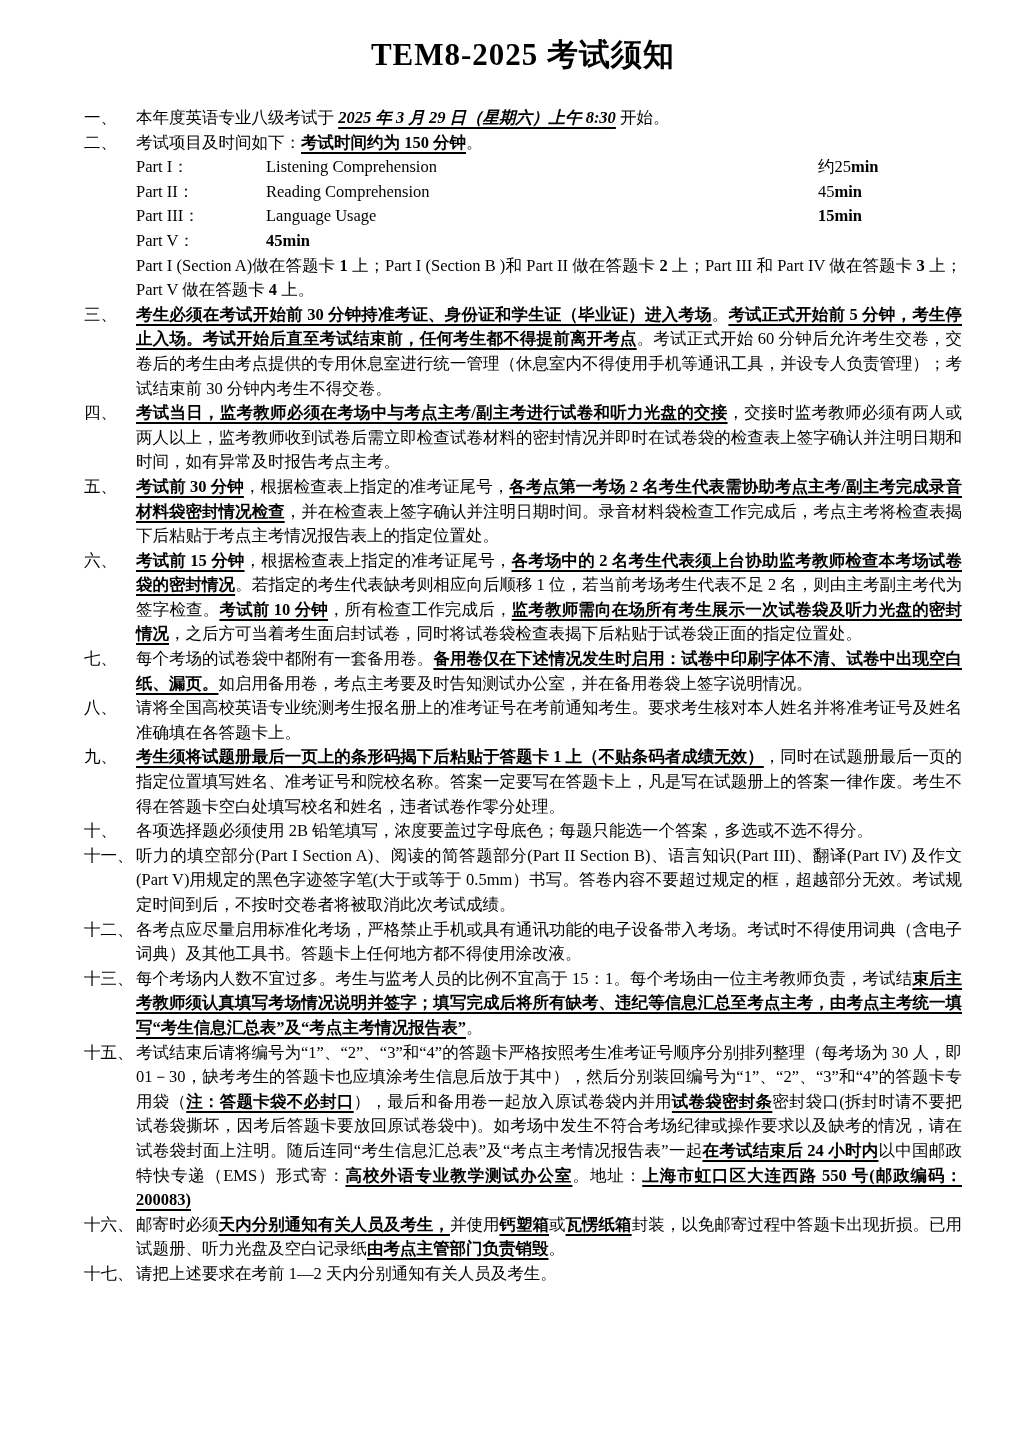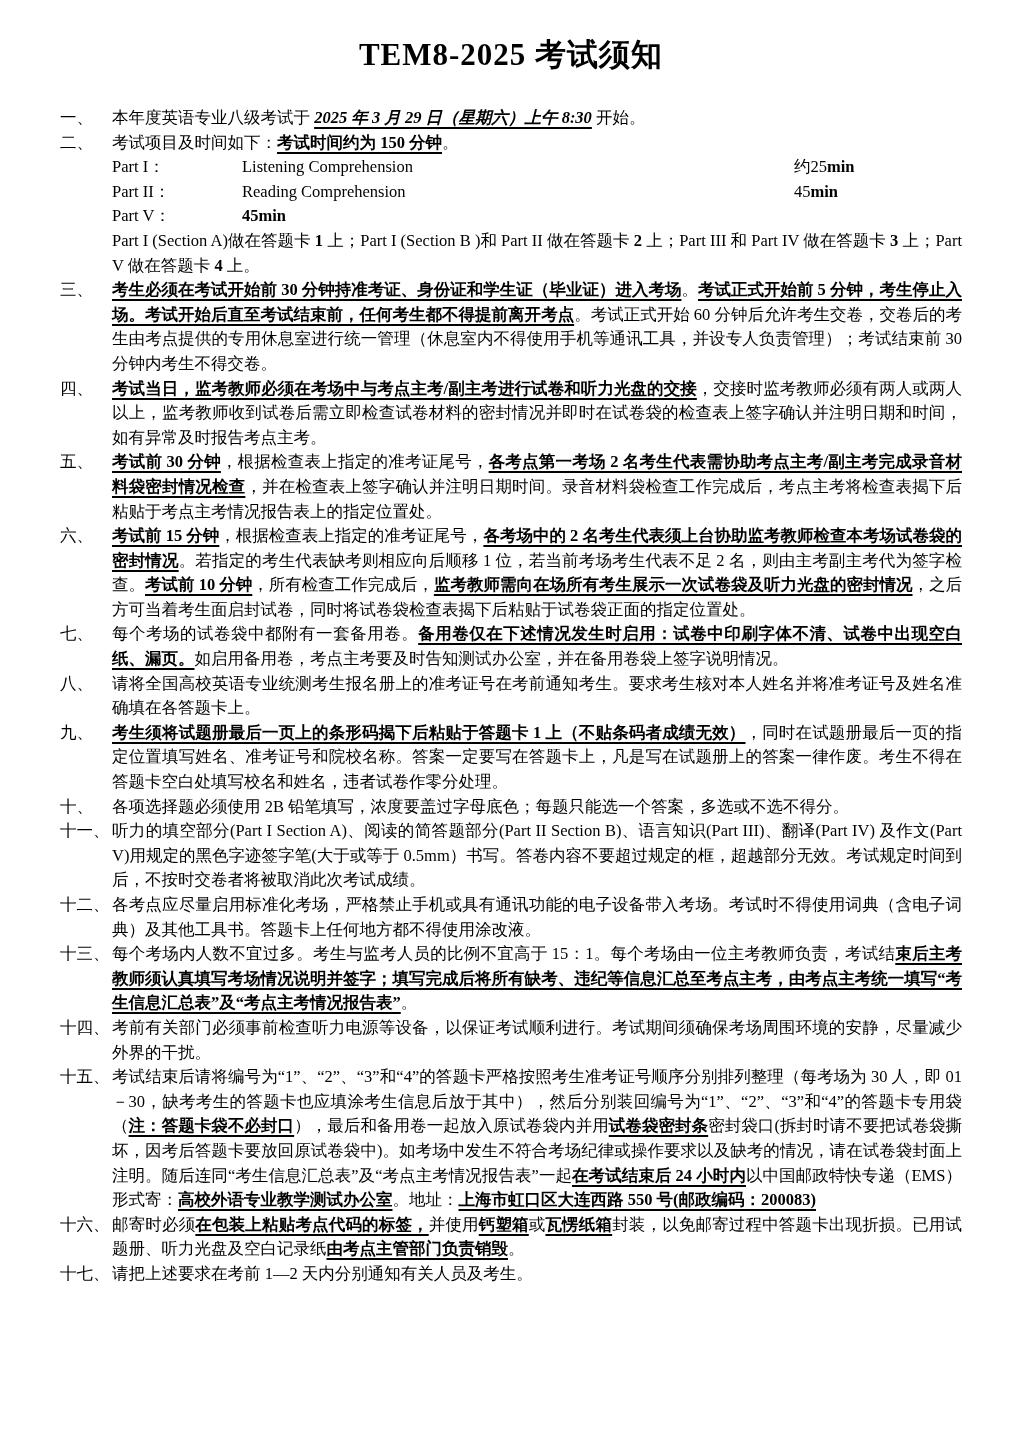--- a/index.html
+++ b/index.html
@@ -5,21 +5,21 @@
   html,body{margin:0;padding:0;background:#ffffff;}
   body{
     width:1024px;height:1448px;
     color:#000;
     font-family:"Liberation Serif","DejaVu Serif",serif;
     -webkit-font-smoothing:antialiased;
   }
   .page{
     box-sizing:border-box;
     width:1024px;height:1448px;
-    padding:26px 62px 10px 60px;
+    padding:26px 62px 10px 84px;
     overflow:hidden;
   }
   .doc-title{
     text-align:center;
     font-weight:bold;
     font-size:31px;
     letter-spacing:1px;
     margin:8px 0 30px 0;
   }
   .item{
@@ -61,20 +61,24 @@
         <span class="num">二、</span>
         <div class="body"><span>考试项目及时间如下：</span><span class="b u ">考试时间约为 150 分钟</span><span>。</span><div class="part-row">
             <span class="p-label">Part I：</span>
             <span class="p-name">Listening Comprehension</span>
             <span class="p-time"><span>约25</span><span class="b ">min</span></span>
           </div><div class="part-row">
             <span class="p-label">Part II：</span>
             <span class="p-name">Reading Comprehension</span>
             <span class="p-time"><span>45</span><span class="b ">min</span></span>
           </div><div class="part-row">
+            <span class="p-label">Part III：</span>
+            <span class="p-name">Language Usage</span>
+            <span class="p-time"><span class="b ">15min</span></span>
+          </div><div class="part-row">
             <span class="p-label">Part V：</span>
             <span class="p-time"><span class="b ">45min</span></span>
           </div><div><span>Part I (Section A)做在答题卡 </span><span class="b ">1</span><span> 上；Part I (Section B )和 Part II 做在答题卡 </span><span class="b ">2</span><span> 上；Part III 和 Part IV 做在答题卡 </span><span class="b ">3</span><span> 上；Part V 做在答题卡 </span><span class="b ">4</span><span> 上。</span></div></div>
       </div>
       <div class="item">
         <span class="num">三、</span>
         <div class="body"><span class="b u ">考生必须在考试开始前 30 分钟持准考证、身份证和学生证（毕业证）进入考场</span><span>。</span><span class="b u ">考试正式开始前 5 分钟，考生停止入场。考试开始后直至考试结束前，任何考生都不得提前离开考点</span><span>。考试正式开始 60 分钟后允许考生交卷，交卷后的考生由考点提供的专用休息室进行统一管理（休息室内不得使用手机等通讯工具，并设专人负责管理）；考试结束前 30 分钟内考生不得交卷。</span></div>
       </div>
       <div class="item">
         <span class="num">四、</span>
@@ -110,29 +114,25 @@
       </div>
       <div class="item">
         <span class="num">十二、</span>
         <div class="body"><span>各考点应尽量启用标准化考场，严格禁止手机或具有通讯功能的电子设备带入考场。考试时不得使用词典（含电子词典）及其他工具书。答题卡上任何地方都不得使用涂改液。</span></div>
       </div>
       <div class="item">
         <span class="num">十三、</span>
         <div class="body"><span>每个考场内人数不宜过多。考生与监考人员的比例不宜高于 15：1。每个考场由一位主考教师负责，考试结</span><span class="b u ">束后主考教师须认真填写考场情况说明并签字；填写完成后将所有缺考、违纪等信息汇总至考点主考，由考点主考统一填写“考生信息汇总表”及“考点主考情况报告表”</span><span>。</span></div>
       </div>
       <div class="item">
-        <span class="num">十四、</span>
-        <div class="body"><span>考前有关部门必须事前检查听力电源等设备，以保证考试顺利进行。考试期间须确保考场周围环境的安静，尽量减少外界的干扰。</span></div>
-      </div>
-      <div class="item">
         <span class="num">十五、</span>
         <div class="body"><span>考试结束后请将编号为“1”、“2”、“3”和“4”的答题卡严格按照考生准考证号顺序分别排列整理（每考场为 30 人，即 01－30，缺考考生的答题卡也应填涂考生信息后放于其中），然后分别装回编号为“1”、“2”、“3”和“4”的答题卡专用袋（</span><span class="b u ">注：答题卡袋不必封口</span><span>），最后和备用卷一起放入原试卷袋内并用</span><span class="b u ">试卷袋密封条</span><span>密封袋口(拆封时请不要把试卷袋撕坏，因考后答题卡要放回原试卷袋中)。如考场中发生不符合考场纪律或操作要求以及缺考的情况，请在试卷袋封面上注明。随后连同“考生信息汇总表”及“考点主考情况报告表”一起</span><span class="b u ">在考试结束后 24 小时内</span><span>以中国邮政特快专递（EMS）形式寄：</span><span class="b u ">高校外语专业教学测试办公室</span><span>。地址：</span><span class="b u ">上海市虹口区大连西路 550 号(邮政编码：200083)</span></div>
       </div>
       <div class="item">
         <span class="num">十六、</span>
-        <div class="body"><span>邮寄时必须</span><span class="b u ">在包装上粘贴考点代码的标签，</span><span>并使用</span><span class="b u ">钙塑箱</span><span>或</span><span class="b u ">瓦愣纸箱</span><span>封装，以免邮寄过程中答题卡出现折损。已用试题册、听力光盘及空白记录纸</span><span class="b u ">由考点主管部门负责销毁</span><span>。</span></div>
+        <div class="body"><span>邮寄时必须</span><span class="b u ">天内分别通知有关人员及考生，</span><span>并使用</span><span class="b u ">钙塑箱</span><span>或</span><span class="b u ">瓦愣纸箱</span><span>封装，以免邮寄过程中答题卡出现折损。已用试题册、听力光盘及空白记录纸</span><span class="b u ">由考点主管部门负责销毁</span><span>。</span></div>
       </div>
       <div class="item">
         <span class="num">十七、</span>
         <div class="body"><span>请把上述要求在考前 1—2 天内分别通知有关人员及考生。</span></div>
       </div>
     </div>
 </div>
 
 </body></html>

